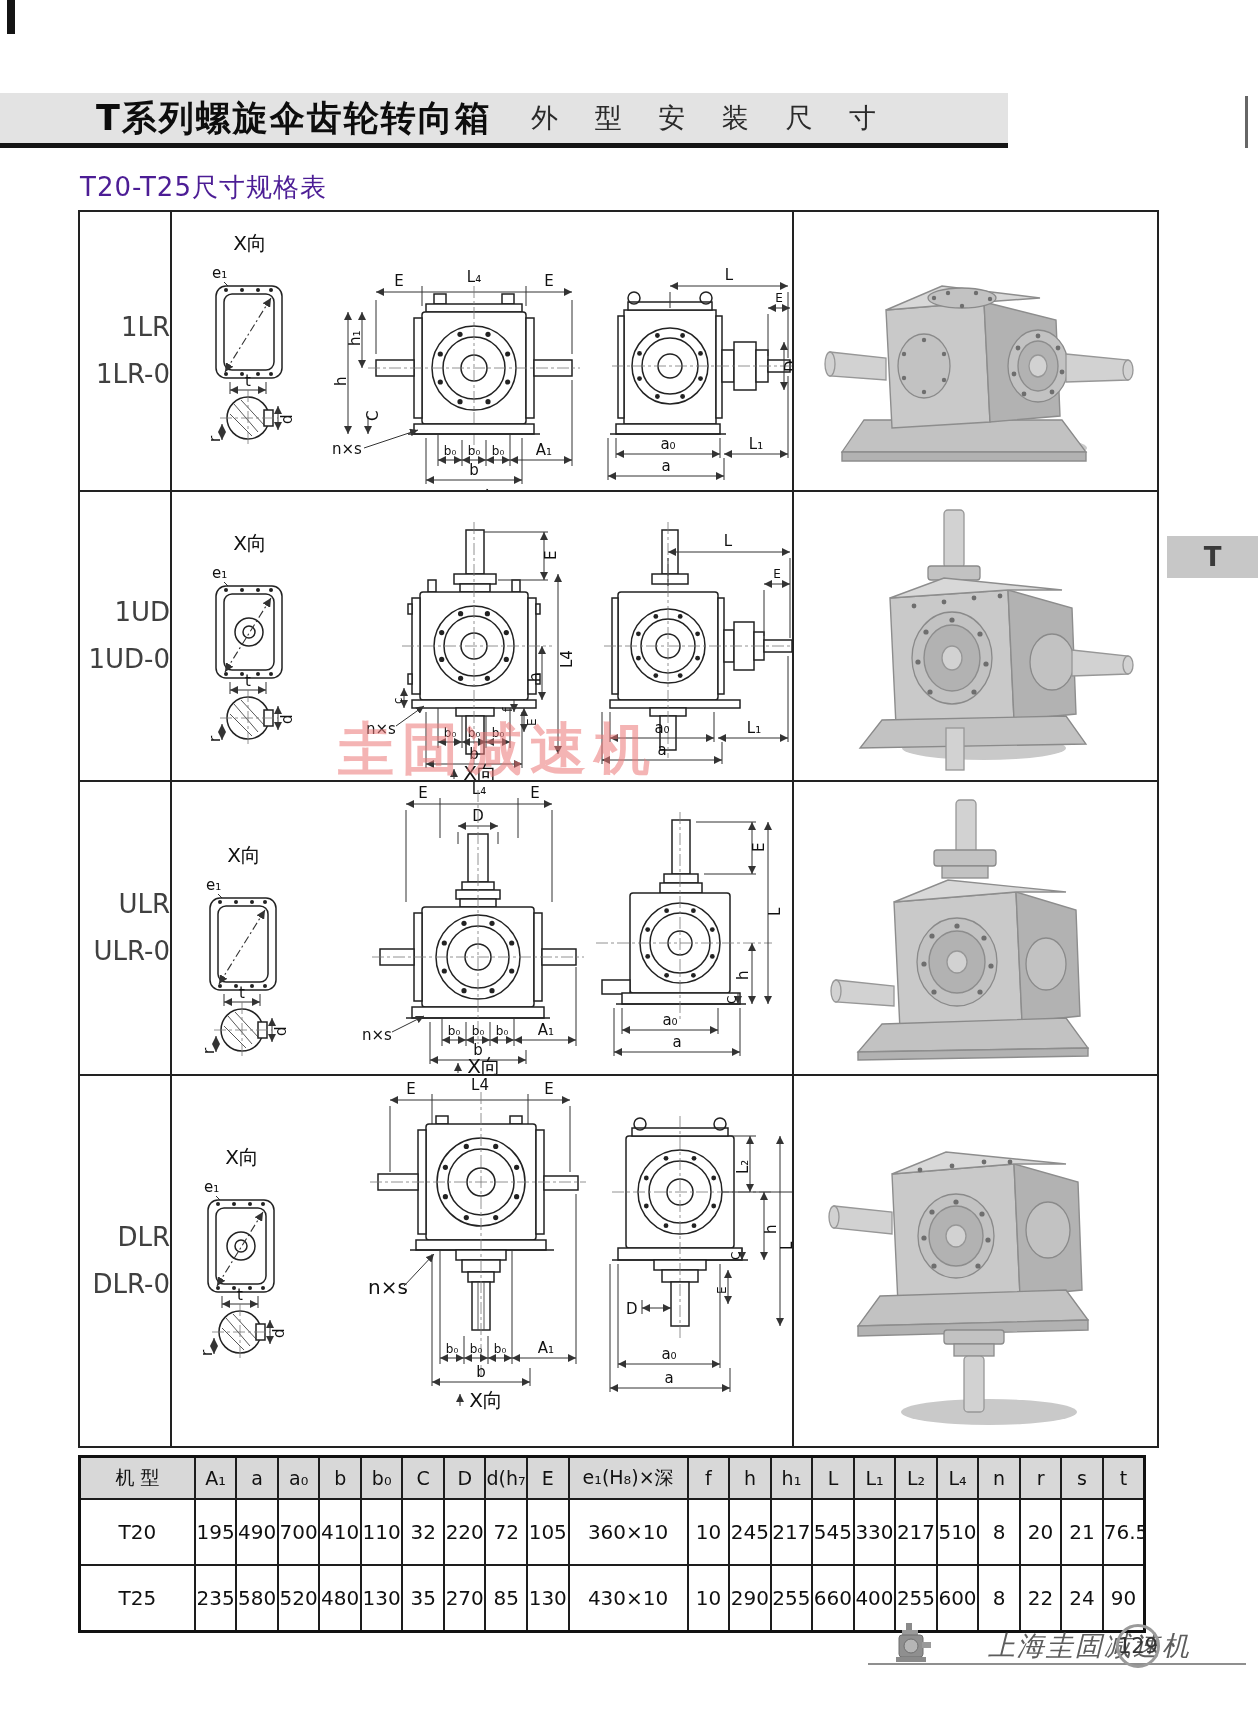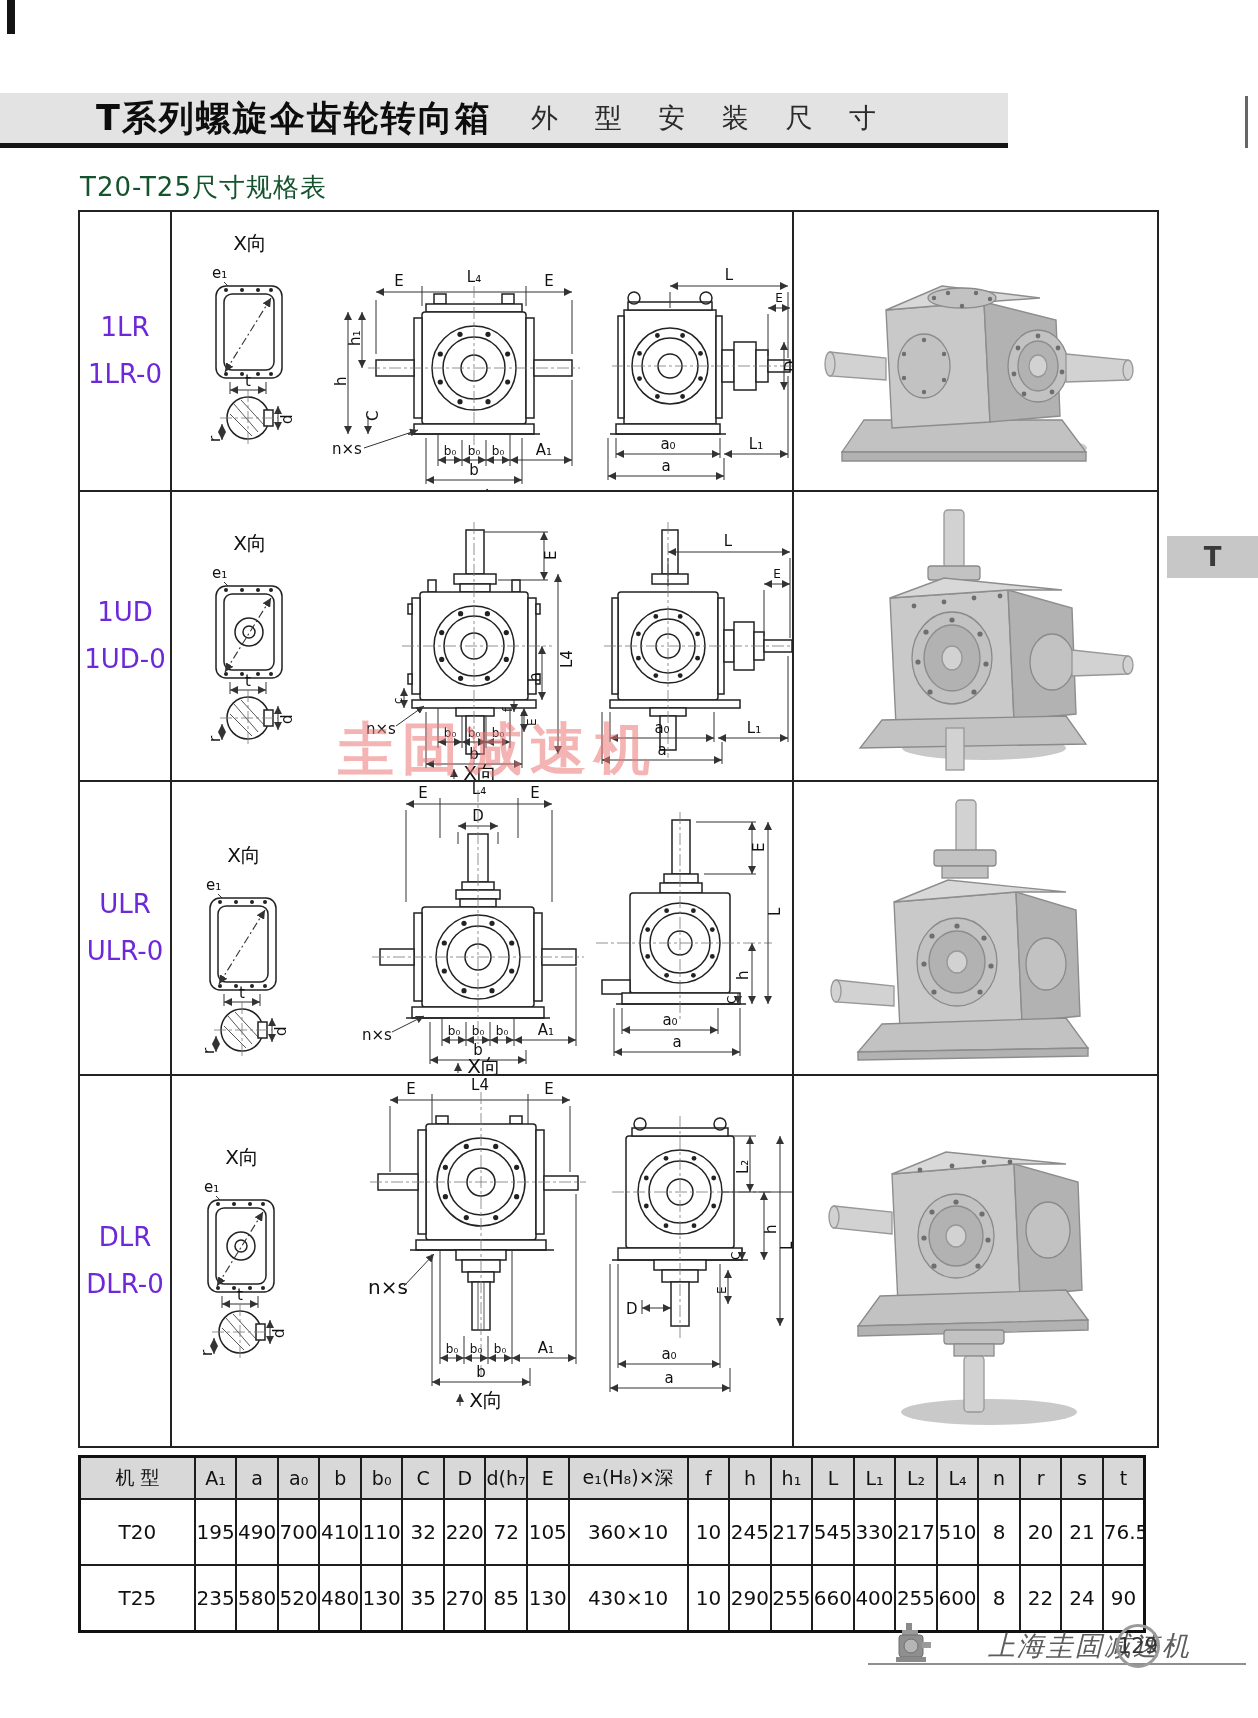--- a/index.html
+++ b/index.html
@@ -9,34 +9,34 @@
   .corner-mark{position:absolute;left:7px;top:0;width:8px;height:34px;background:#141414;}
 
   
   .header-band{position:absolute;left:0;top:93px;width:1008px;height:55px;background:#e3e3e3;
     border-bottom:5px solid #151515;display:flex;align-items:center;justify-content:space-between;
     padding:0 118px 0 96px;box-sizing:border-box;}
   .header-band h1{margin:0;font-size:35px;font-weight:bold;color:#0d0d0d;letter-spacing:2px;}
   .header-sub{font-size:27px;color:#2a2a2a;letter-spacing:14px;white-space:nowrap;}
   .header-edge{position:absolute;left:1245px;top:96px;width:3px;height:52px;background:#666;}
 
-  .section-title{position:absolute;left:80px;top:170px;font-size:26px;color:#14532d;letter-spacing:1px;}
+  .section-title{position:absolute;left:80px;top:170px;font-size:26px;color:#4c1d95;letter-spacing:1px;}
 
   
   .side-tab{position:absolute;left:1167px;top:536px;width:91px;height:42px;background:#c7c7c7;
     display:flex;align-items:center;justify-content:center;font-size:26px;font-weight:bold;color:#3a3a3a;}
 
   
   .watermark{position:absolute;left:338px;top:712px;font-size:56px;font-weight:bold;letter-spacing:8px;
     color:rgba(235,118,118,0.55);z-index:6;white-space:nowrap;font-family:"DejaVu Serif",serif;}
 
   
   table.main{position:absolute;left:78px;top:210px;border-collapse:collapse;table-layout:fixed;background:#fff;}
   table.main td{border:2.5px solid #222;padding:0;vertical-align:middle;}
-  td.model-cell{width:90px;text-align:center;font-size:26px;color:#6d28d9;}
+  td.model-cell{width:90px;text-align:right;font-size:26px;color:#404040;}
   td.model-cell div{line-height:1.8;}
   td.draw-cell{width:620px;}
   td.photo-cell{width:363px;text-align:center;}
   .r1 td{height:278px;} .r2 td{height:288px;} .r3 td{height:292px;} .r4 td{height:370px;}
   svg{display:block;}
   td.photo-cell svg{margin:0 auto;}
 
   
   svg.drw text{font-family:"DejaVu Sans",sans-serif;fill:#111;}
   .t15{font-size:15px;} .t12{font-size:12px;} .t19{font-size:20px;}

